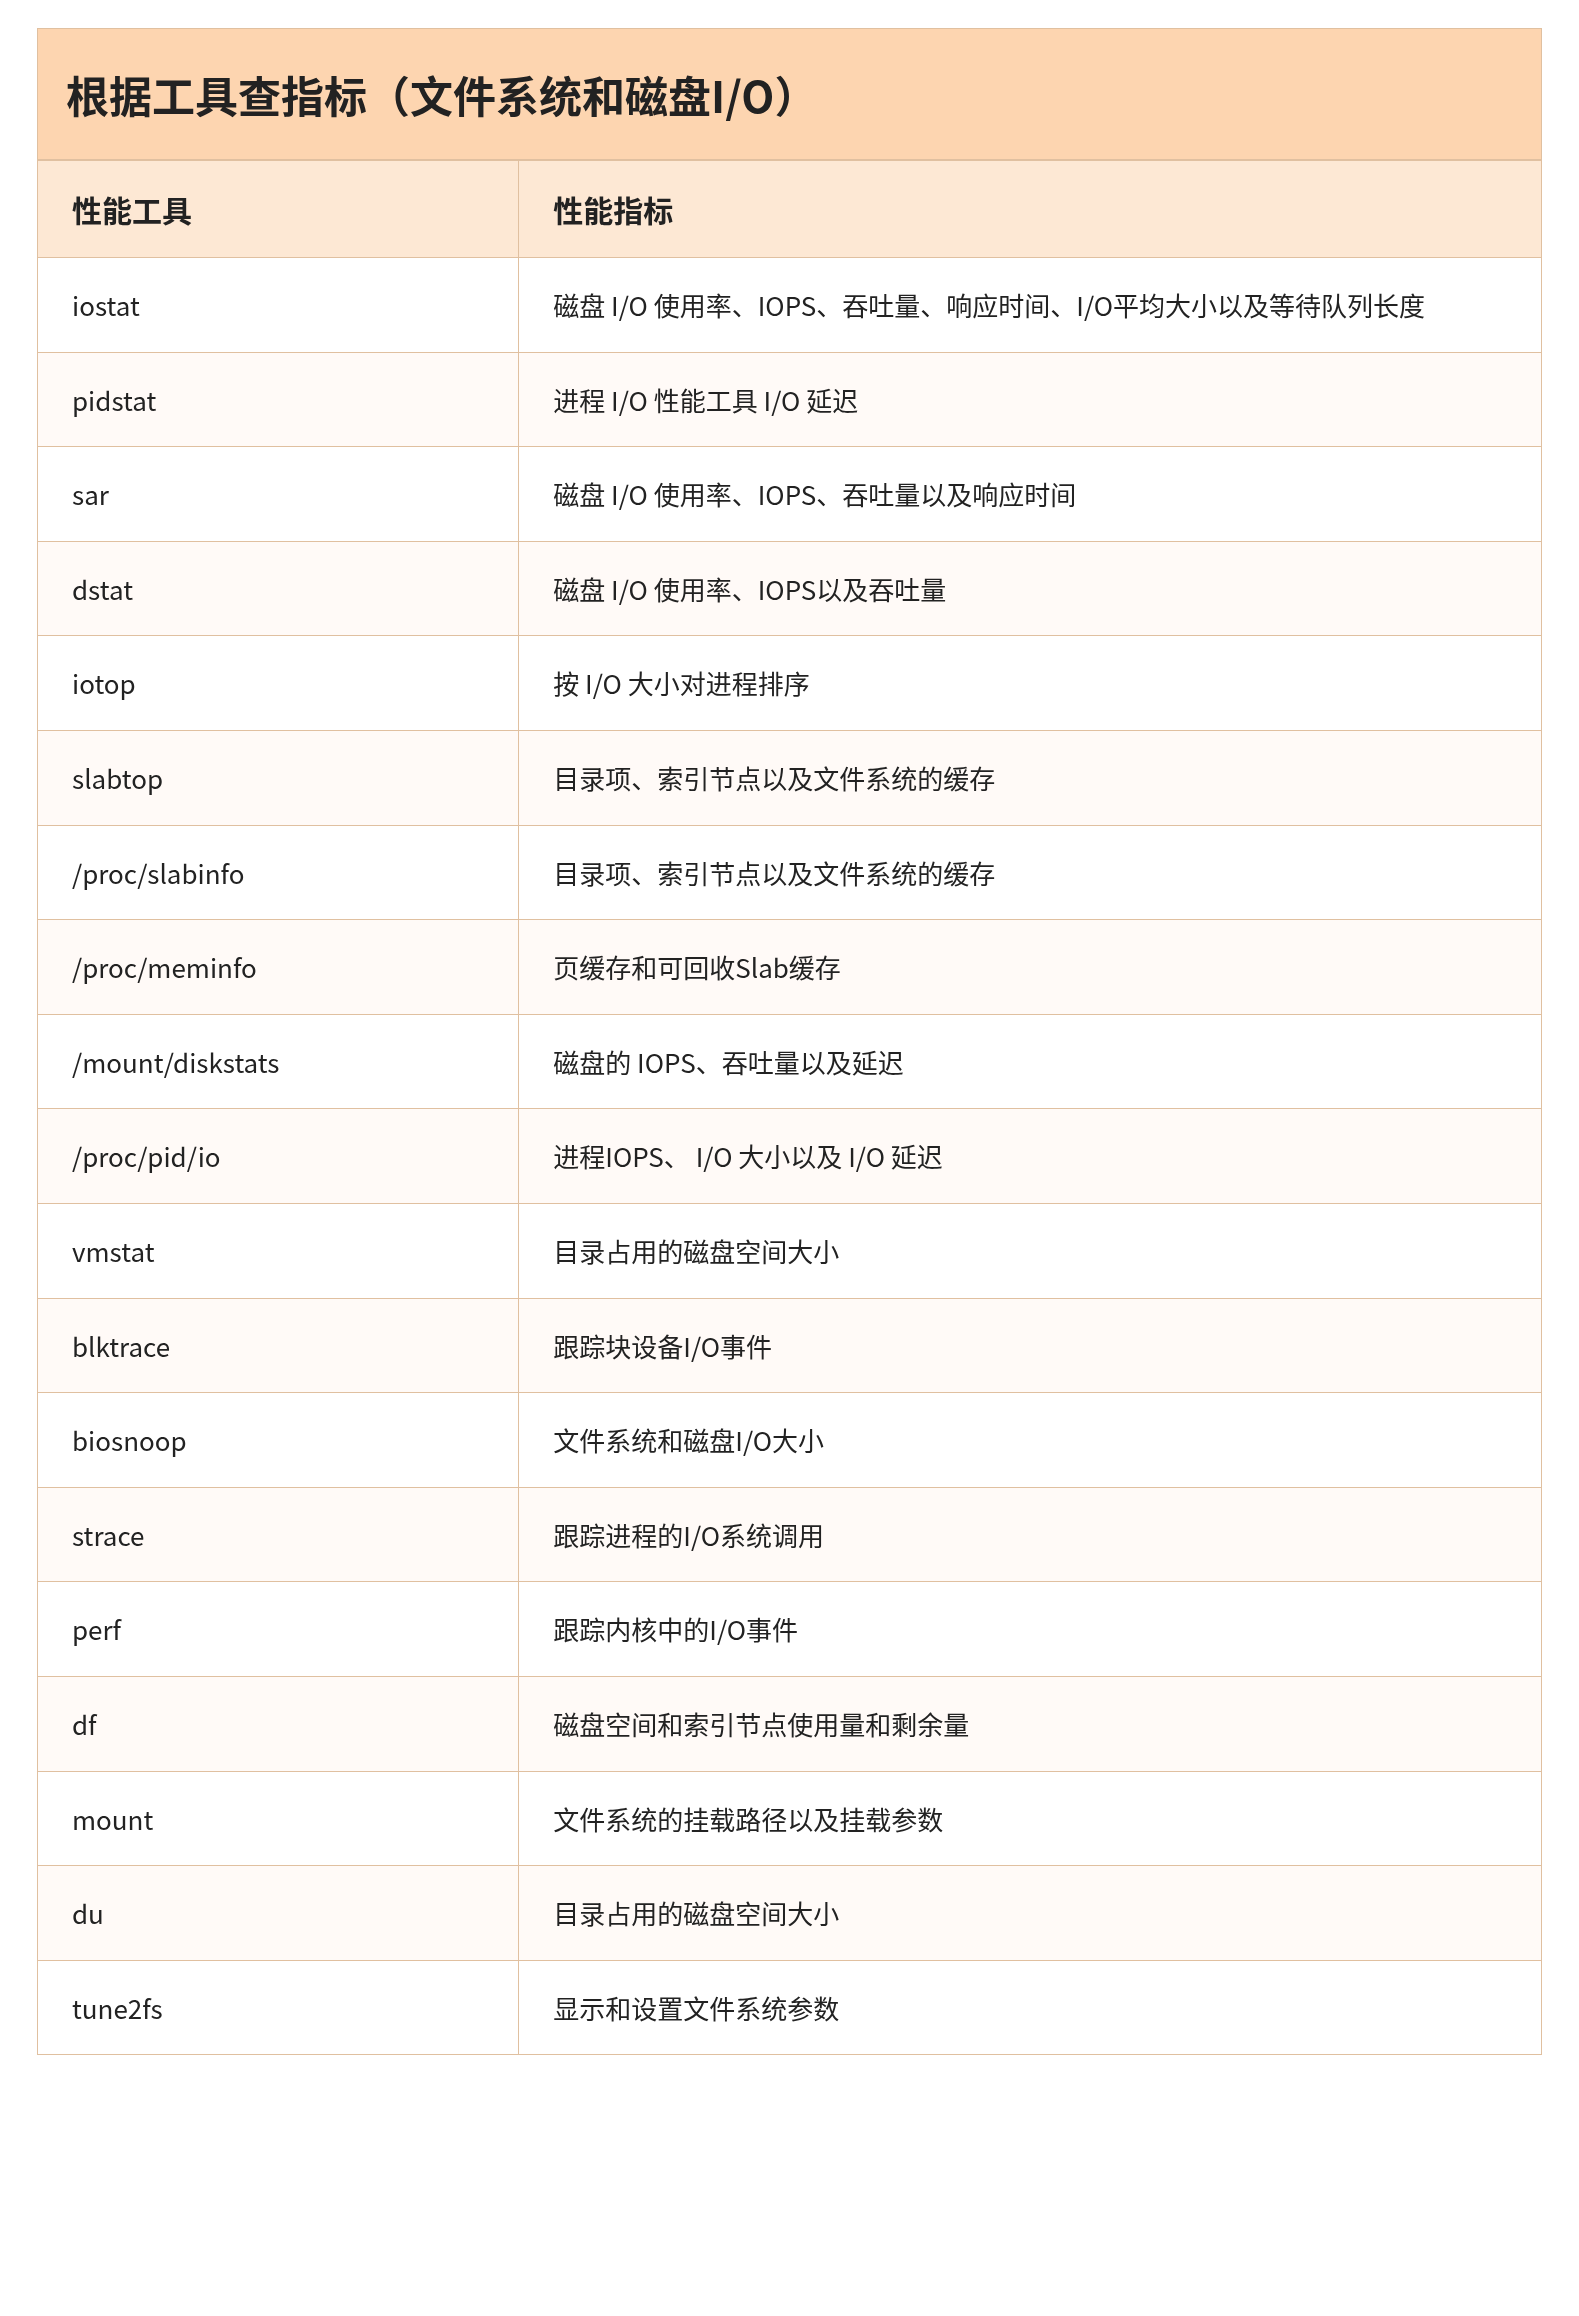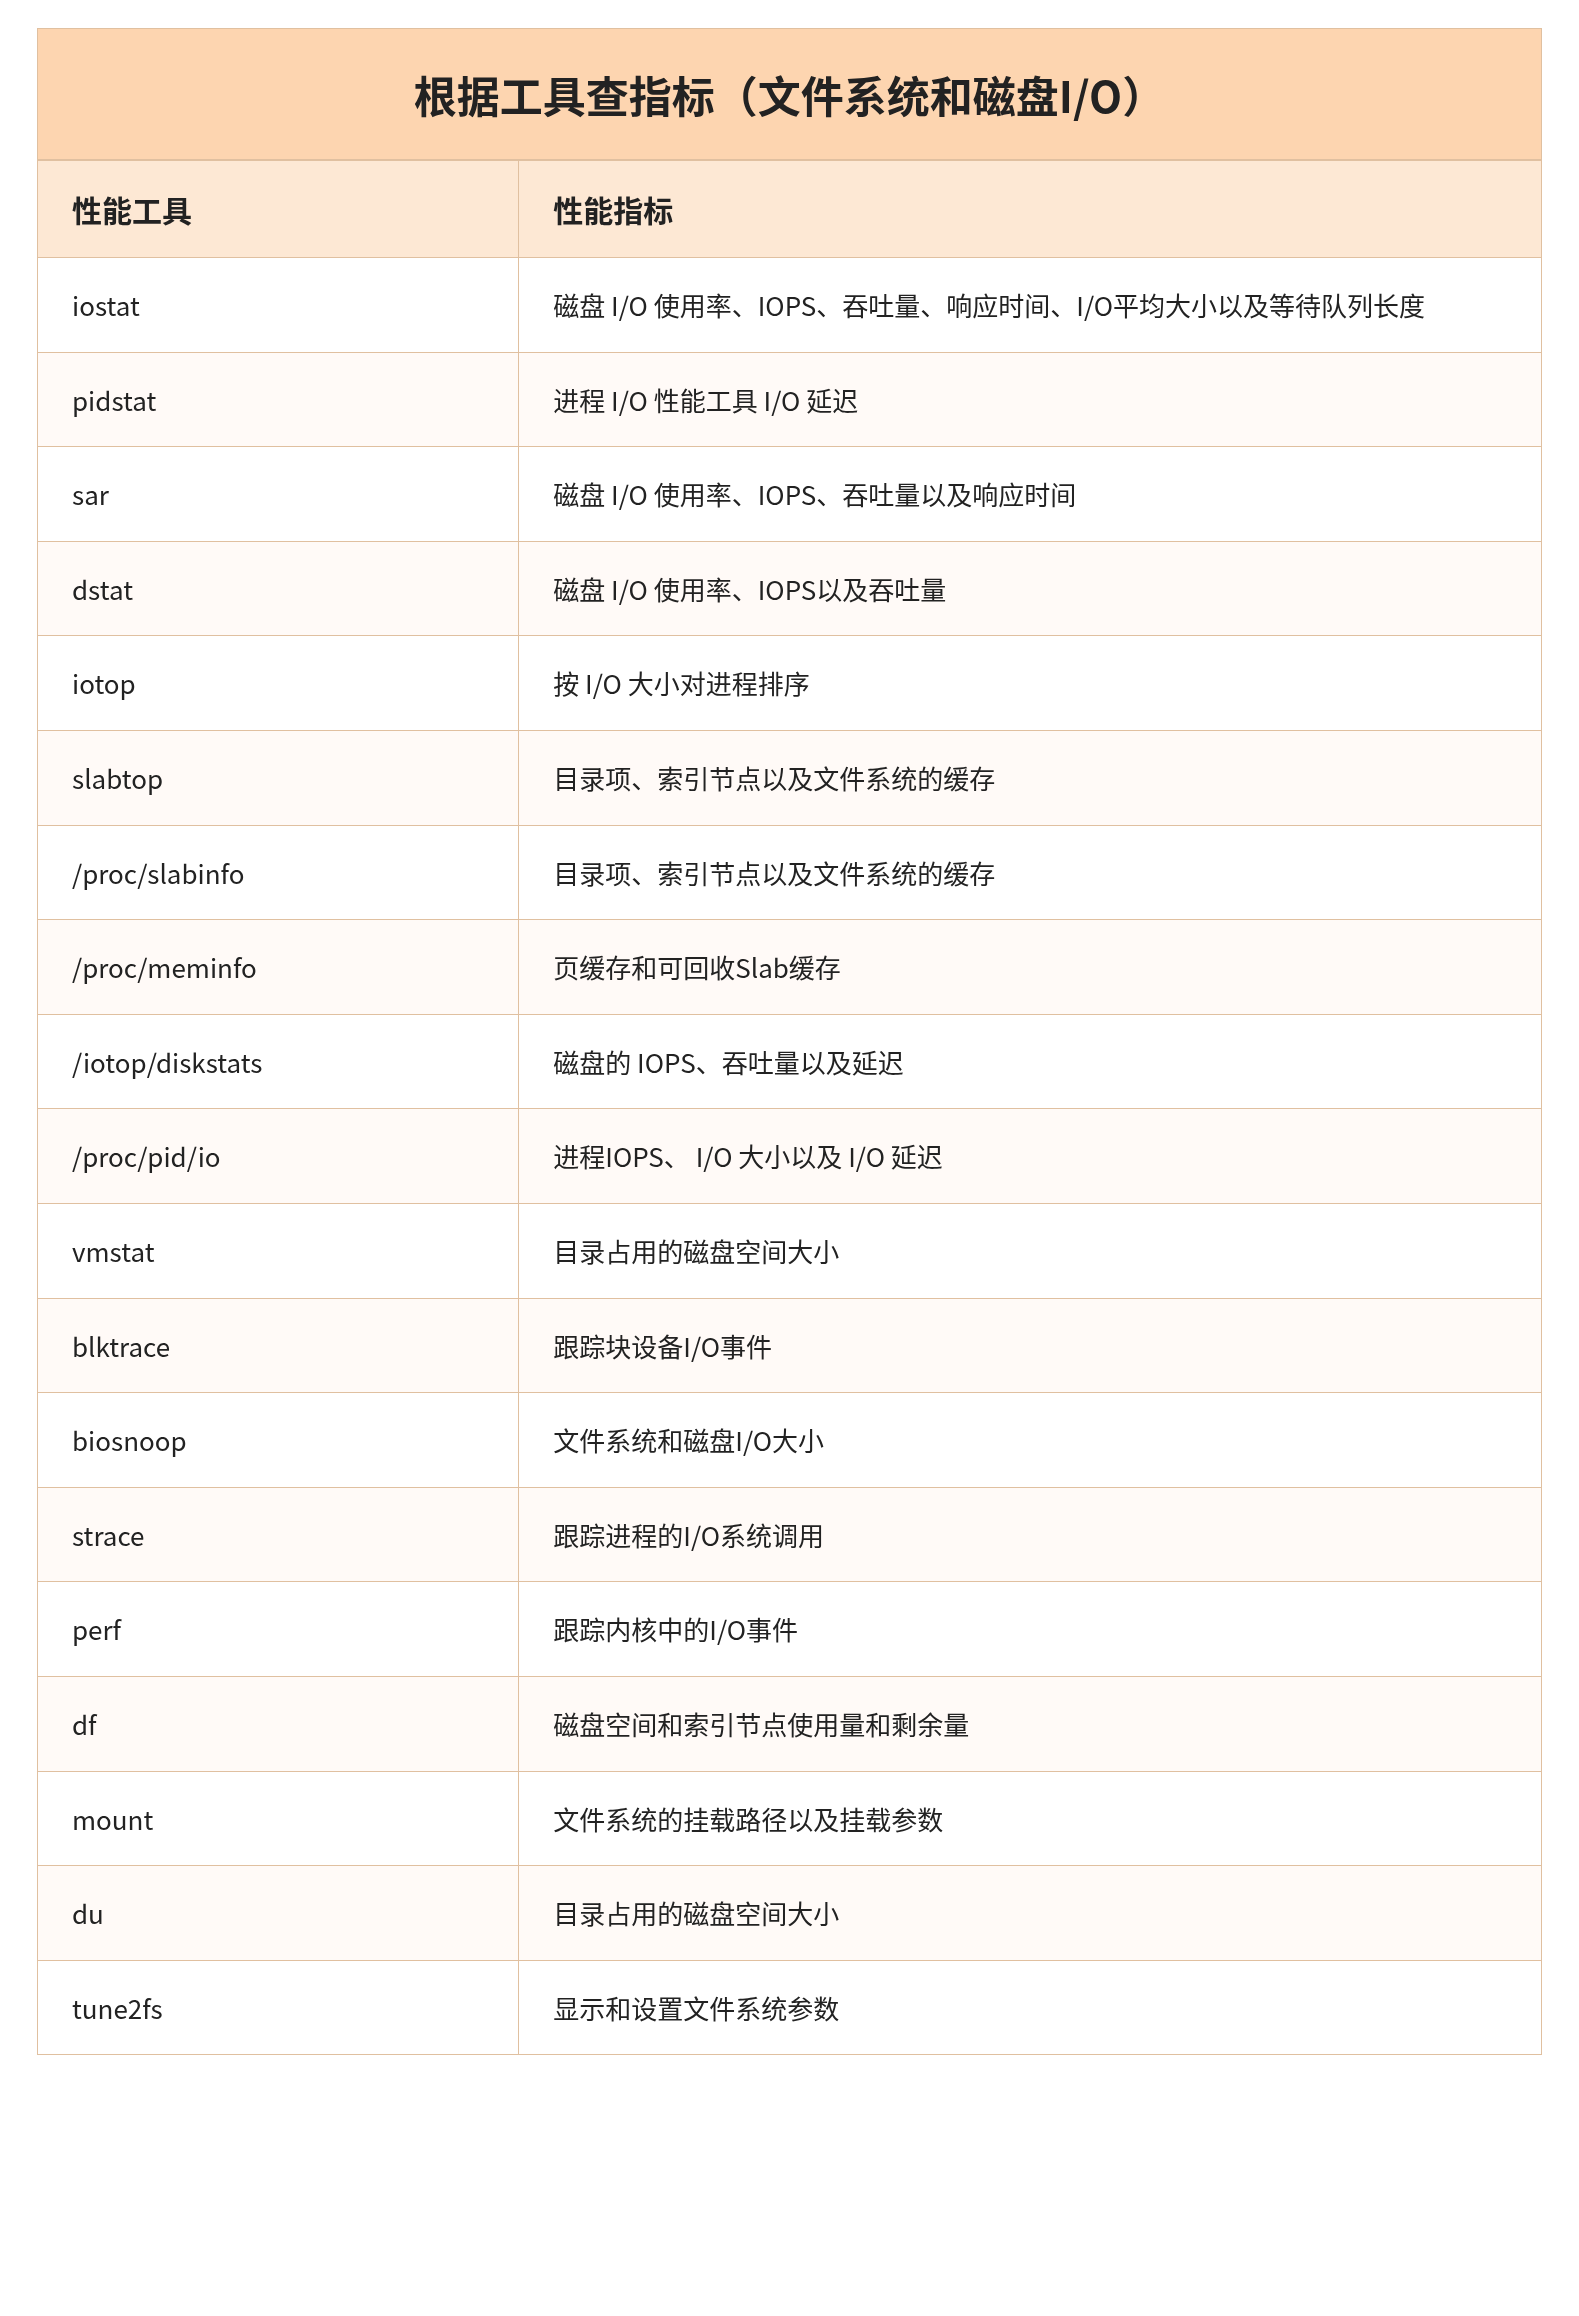--- a/index.html
+++ b/index.html
@@ -17,21 +17,20 @@
 
     .page-wrapper {
       width: 1579px;
       min-height: 2317px;
       background: #ffffff;
       padding: 28px 37px 56px 37px;
     }
 
     .page-title {
       background: #fdd5b0;
-      text-align: center;
       font-size: 43px;
       font-weight: bold;
       padding: 34px 28px;
       border: 1.9px solid #e0c0a0;
       margin-bottom: 0;
     }
 
     table {
       width: 100%;
       border-collapse: collapse;
@@ -113,21 +112,21 @@
         </tr>
         <tr>
           <td class="col-tool">/proc/slabinfo</td>
           <td class="col-metric">目录项、索引节点以及文件系统的缓存</td>
         </tr>
         <tr>
           <td class="col-tool">/proc/meminfo</td>
           <td class="col-metric">页缓存和可回收Slab缓存</td>
         </tr>
         <tr>
-          <td class="col-tool">/iotop/diskstats</td>
+          <td class="col-tool">/mount/diskstats</td>
           <td class="col-metric">磁盘的 IOPS、吞吐量以及延迟</td>
         </tr>
         <tr>
           <td class="col-tool">/proc/pid/io</td>
           <td class="col-metric">进程IOPS、 I/O 大小以及 I/O 延迟</td>
         </tr>
         <tr>
           <td class="col-tool">vmstat</td>
           <td class="col-metric">目录占用的磁盘空间大小</td>
         </tr>

